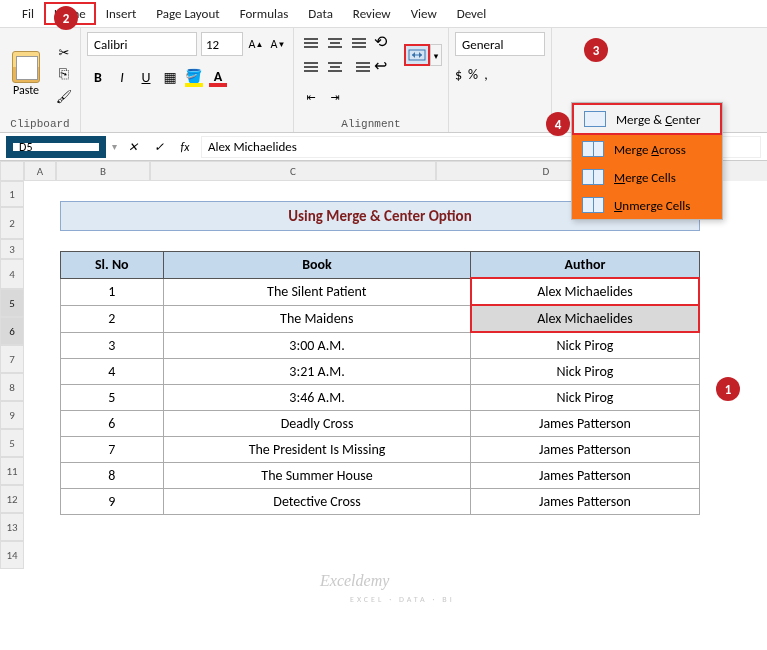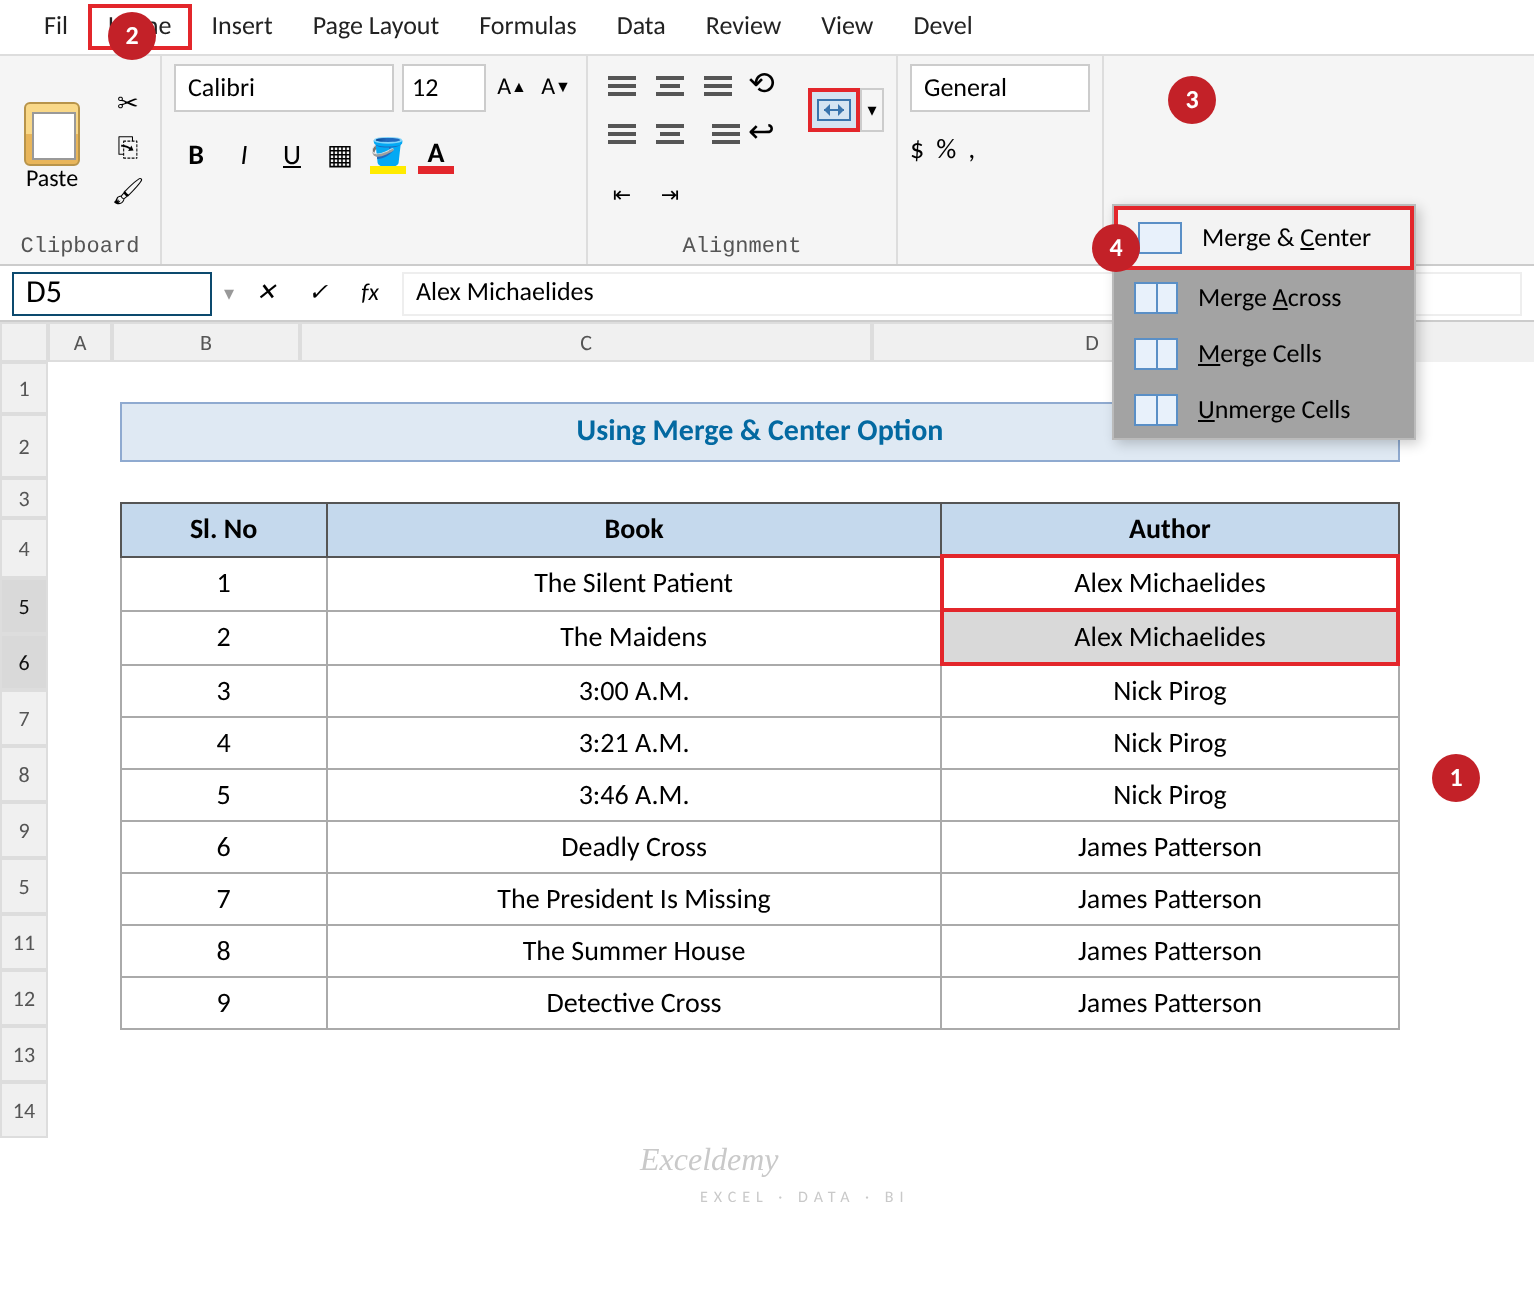--- a/index.html
+++ b/index.html
@@ -48,47 +48,47 @@
 .merge-btn { width: 26px; height: 22px; border: 2px solid #e3262b; cursor: pointer; display: flex; align-items: center; justify-content: center; background: #d5e4f2; margin-left:4px; position:relative; }
 .merge-drop { width: 12px; height: 22px; border: 1px solid #ccc; cursor: pointer; display:flex;align-items:center;justify-content:center;font-size:9px; }
 .align-group .group-body { flex-direction: column; align-items: flex-start; }
 
 
 .num-group .group-body { flex-direction: column; align-items: flex-start; }
 .num-format { width: 90px; height: 24px; border: 1px solid #ccc; background: #fff; padding: 2px 6px; font-size: 13px; }
 .num-row2 { display: flex; gap: 6px; margin-top: 6px; font-size: 14px; }
 
 
-.merge-menu { position: absolute; top: 102px; left: 556px; width: 152px; background: #a3a3a3; border: 1px solid #bbb; box-shadow: 2px 2px 6px rgba(0,0,0,0.2); z-index: 20; }
+.merge-menu { position: absolute; top: 102px; left: 571px; width: 152px; background: #f97316; border: 1px solid #bbb; box-shadow: 2px 2px 6px rgba(0,0,0,0.2); z-index: 20; }
 .merge-item { display: flex; align-items: center; gap: 10px; padding: 6px 10px; font-size: 13px; cursor: pointer; }
 .merge-item.hl { border: 2px solid #e3262b; background: #f3f3f3; }
 .merge-ico { width: 22px; height: 16px; border: 1px solid #5a8fc6; background: #e8f1fb; position: relative; }
 .merge-ico::before { content: ''; position: absolute; left: 50%; top: 0; bottom: 0; width: 1px; background: #5a8fc6; }
 .merge-ico.center::before { display: none; }
 .merge-item u { text-decoration: underline; }
 
 
 .formula-bar { display: flex; align-items: center; height: 28px; border-bottom: 1px solid #ccc; padding: 0 6px; gap: 6px; }
-.name-box { width: 100px; height: 22px; border: 1px solid #0c4a6e; background: #fff; padding: 2px 6px; font-size: 16px; }
+.name-box { width: 100px; height: 22px; border: 7px solid #0c4a6e; background: #fff; padding: 2px 6px; font-size: 12px; }
 .fx-btn { width: 20px; height: 20px; font-style: italic; font-size: 12px; cursor: pointer; display:flex;align-items:center;justify-content:center; }
 .formula-input { flex: 1; height: 22px; border: 1px solid #eee; padding: 2px 6px; font-size: 13px; }
 
 
 .sheet-wrap { position: relative; }
 .col-headers { display: flex; height: 20px; background: #f0f0f0; }
 .row-headers { position: absolute; left: 0; top: 20px; width: 24px; }
 .ch, .rh { border: 1px solid #ddd; font-size: 11px; color: #555; display: flex; align-items: center; justify-content: center; background: #f0f0f0; }
 .ch { height: 20px; }
 .rh { width: 24px; height: 26px; }
 .corner { width: 24px; height: 20px; border: 1px solid #ddd; background: #f0f0f0; }
 .rh.sel { background: #d9d9d9; color:#111; }
 
 
 .data-area { position: absolute; left: 60px; top: 40px; width: 654px; }
-.title-band { height: 30px; background: #dfe9f3; border: 1px solid #8faad0; display: flex; align-items: center; justify-content: center; font-weight: bold; font-size: 15px; color: #0369a1; margin-bottom: 20px; width: 640px; }
+.title-band { height: 30px; background: #dfe9f3; border: 1px solid #8faad0; display: flex; align-items: center; justify-content: center; font-weight: bold; font-size: 15px; color: #7f1d1d; margin-bottom: 20px; width: 640px; }
 .data-table { border-collapse: collapse; width: 640px; border-radius: 32px; }
 .data-table th { background: #c5d9ed; border: 1px solid #555; padding: 4px 8px; font-size: 14px; font-weight: bold; }
 .data-table td { border: 1px solid #aaa; padding: 4px 8px; font-size: 14px; text-align: center; }
 .data-table .col-sl { width: 90px; }
 .data-table .col-book { width: 270px; }
 .data-table .col-auth { width: 200px; }
 .sel-cells { border: 2px solid #e3262b !important; }
 .sel-row2 td { background: #d9d9d9; }
 
 

